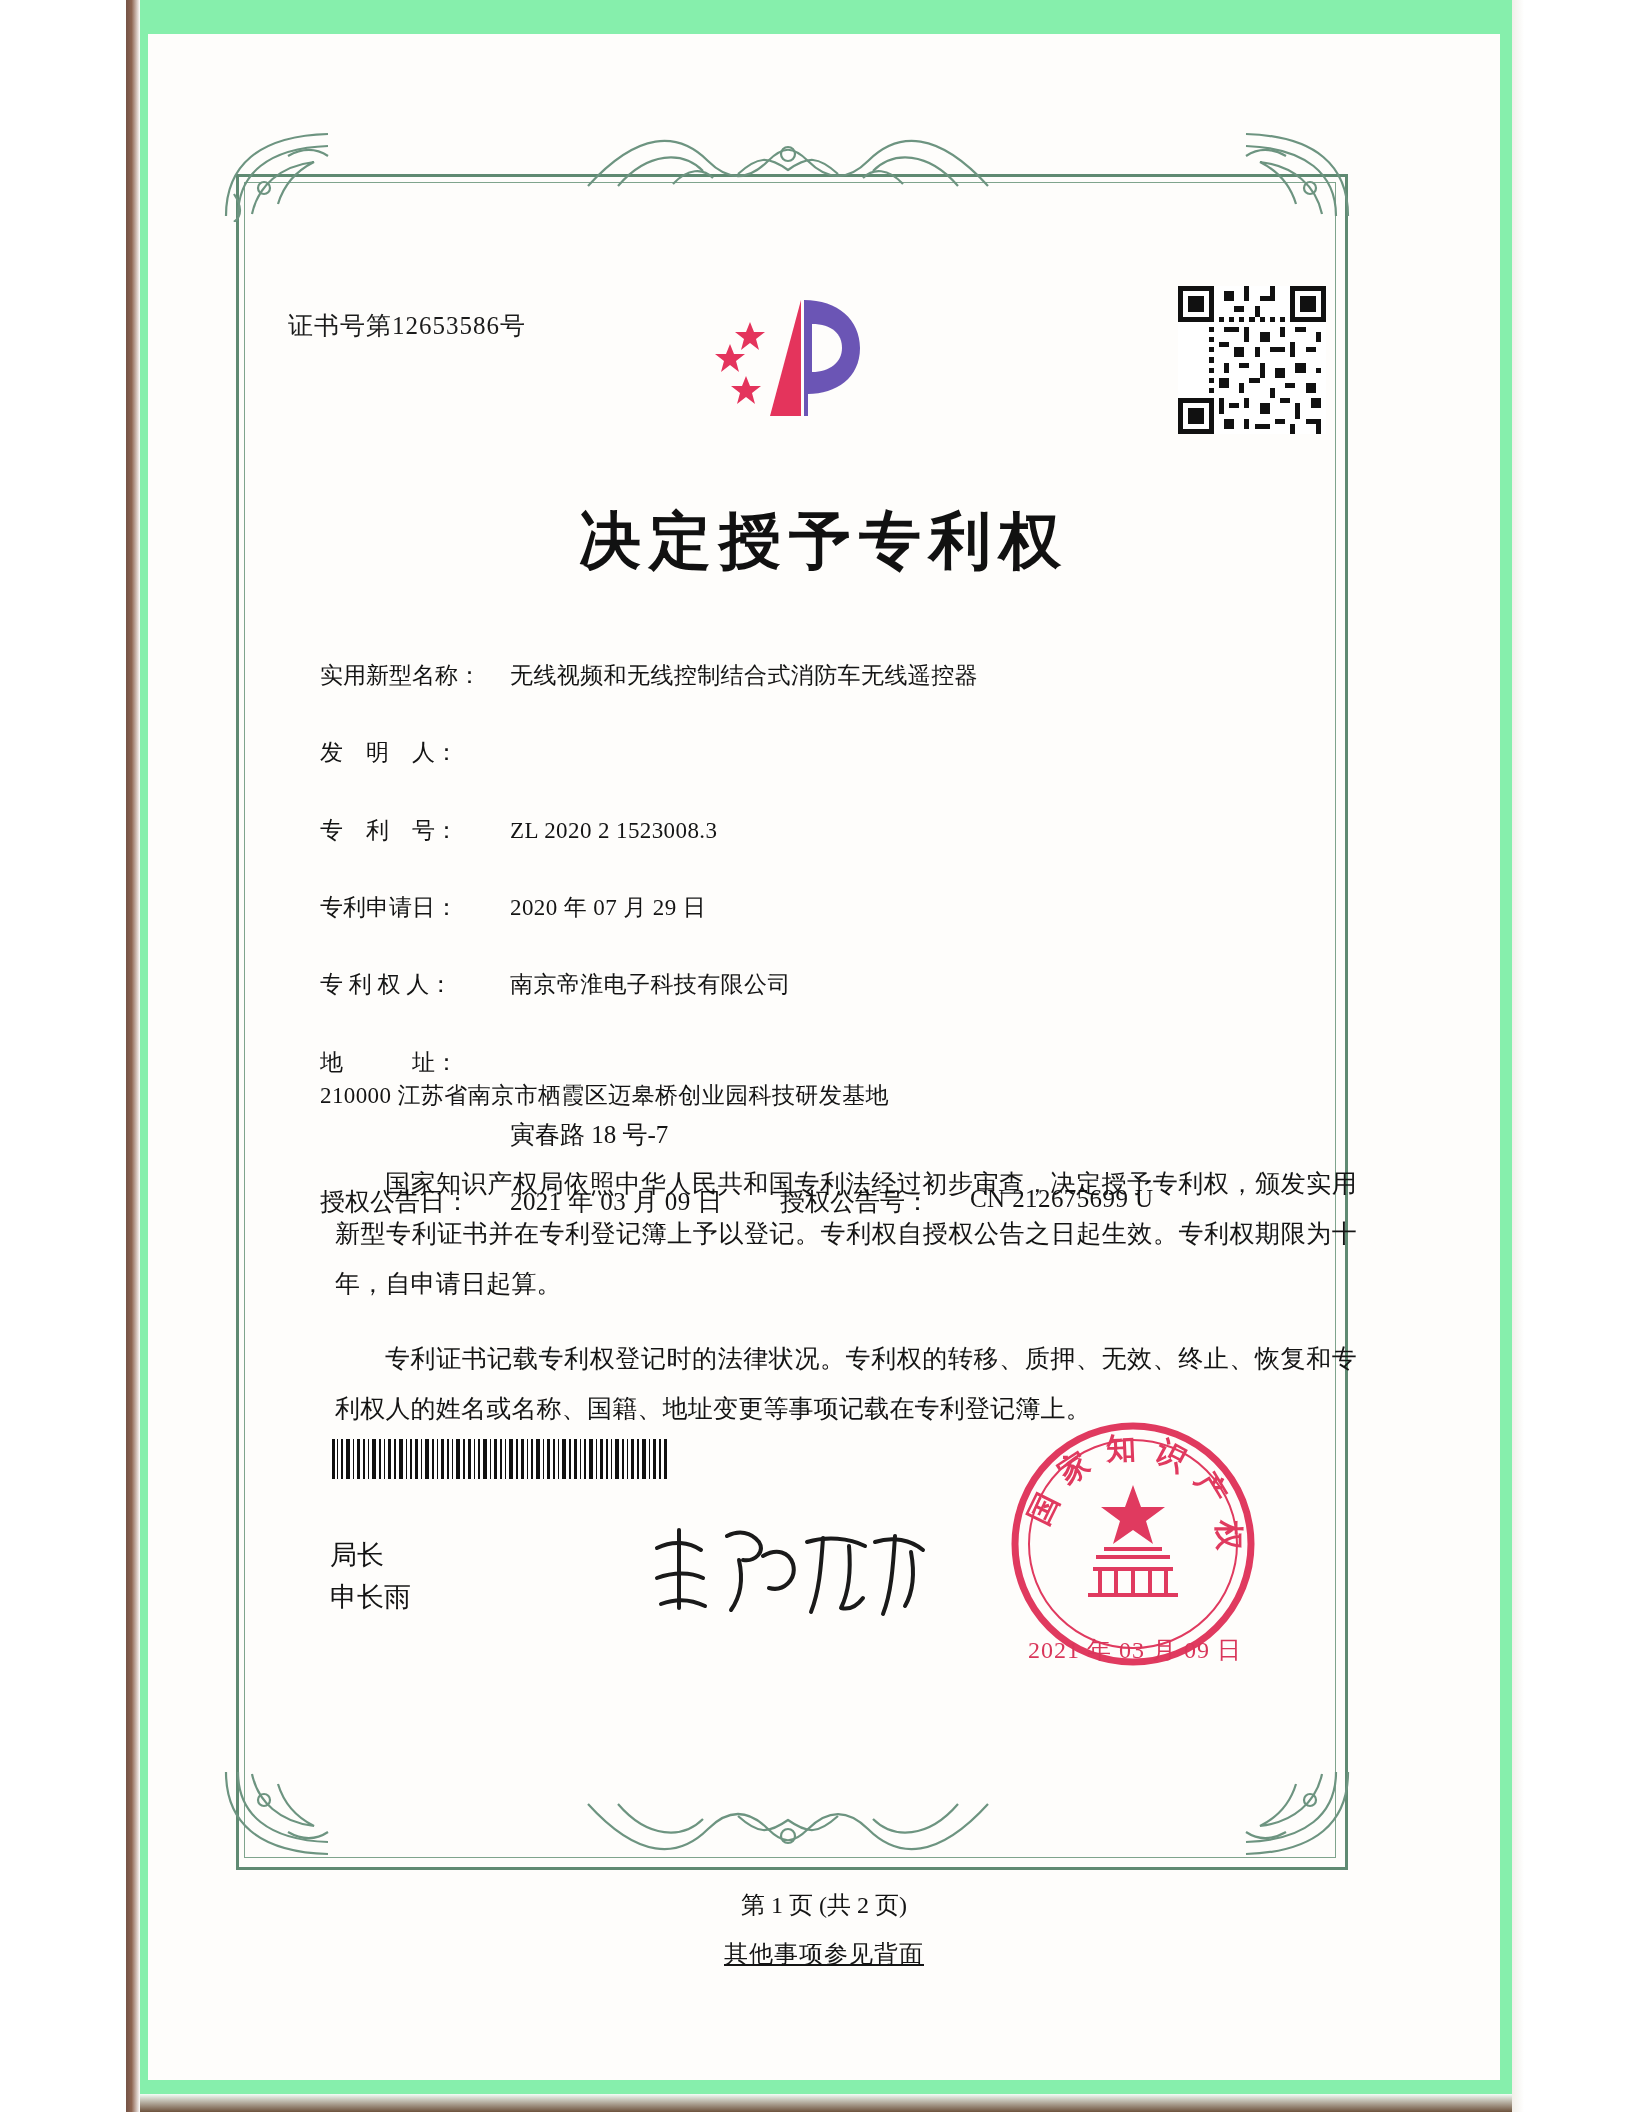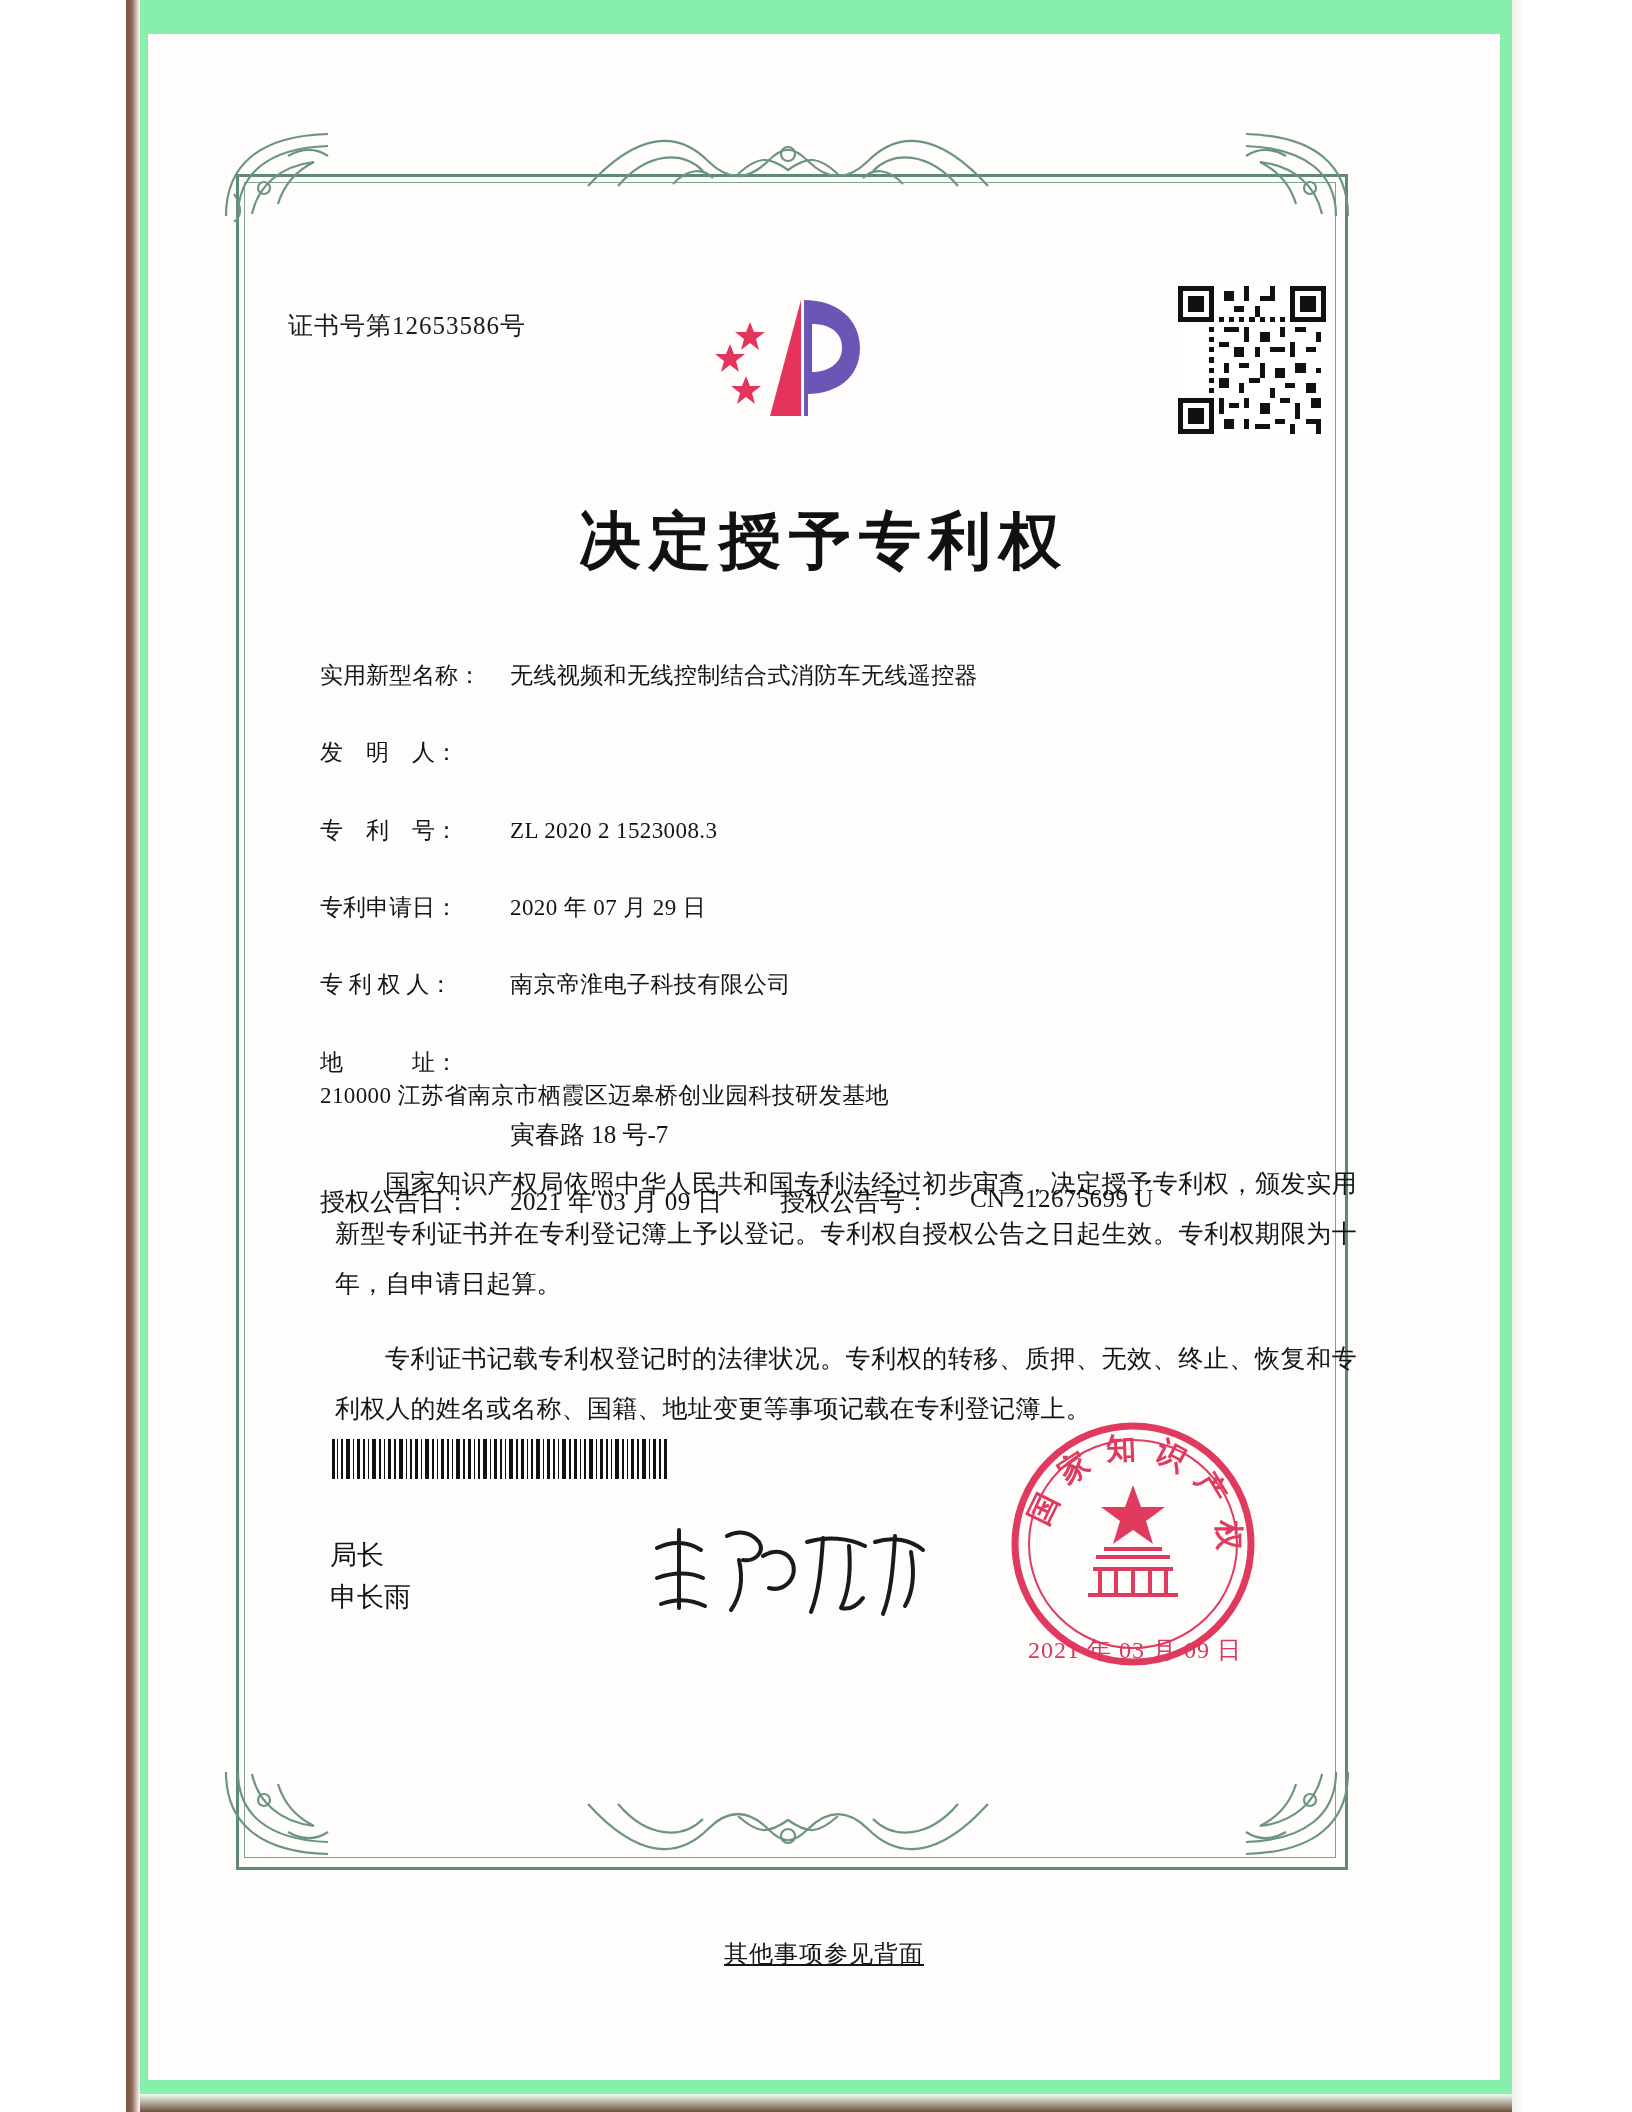--- a/index.html
+++ b/index.html
@@ -626,16 +626,17 @@
       <defs>
         <path id="sealArc" d="M 125,125 m -86,0 a 86,86 0 1,1 172,0"></path>
       </defs>
       <text font-size="30" fill="#e03a5f" font-family="DejaVu Serif, serif" font-weight="bold" letter-spacing="16">
         <textPath href="#sealArc" startOffset="6%">国家知识产权局</textPath>
       </text>
     </svg>
 
     <div class="seal-date">2021 年 03 月 09 日</div>
 
+    <div class="page-indicator">第 1 页 (共 2 页)</div>
   </div>
 
   <div class="footnote" style="left:148px;text-decoration:underline;">其他事项参见背面</div>
 </div>
 
 </body></html>

